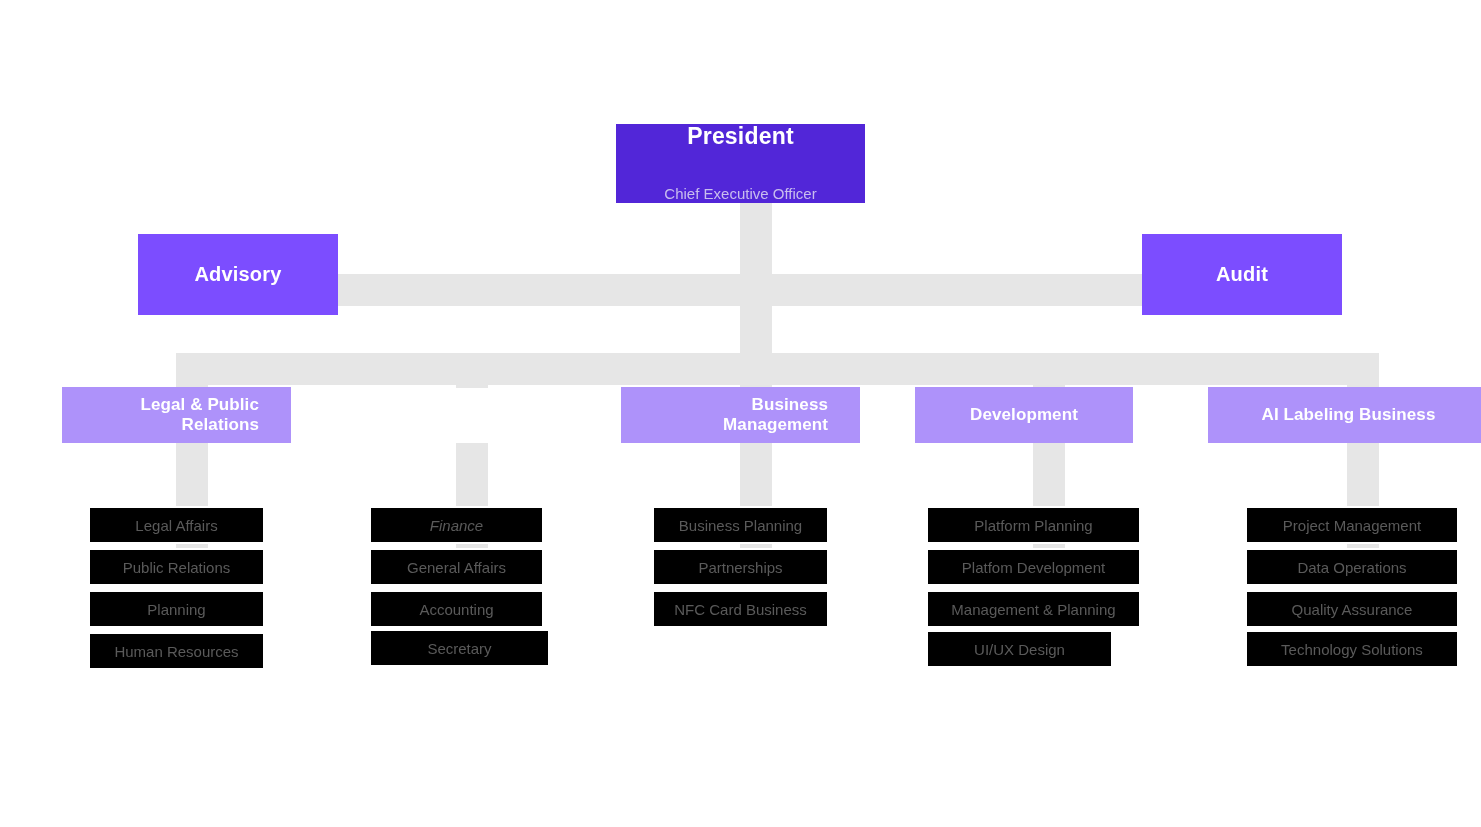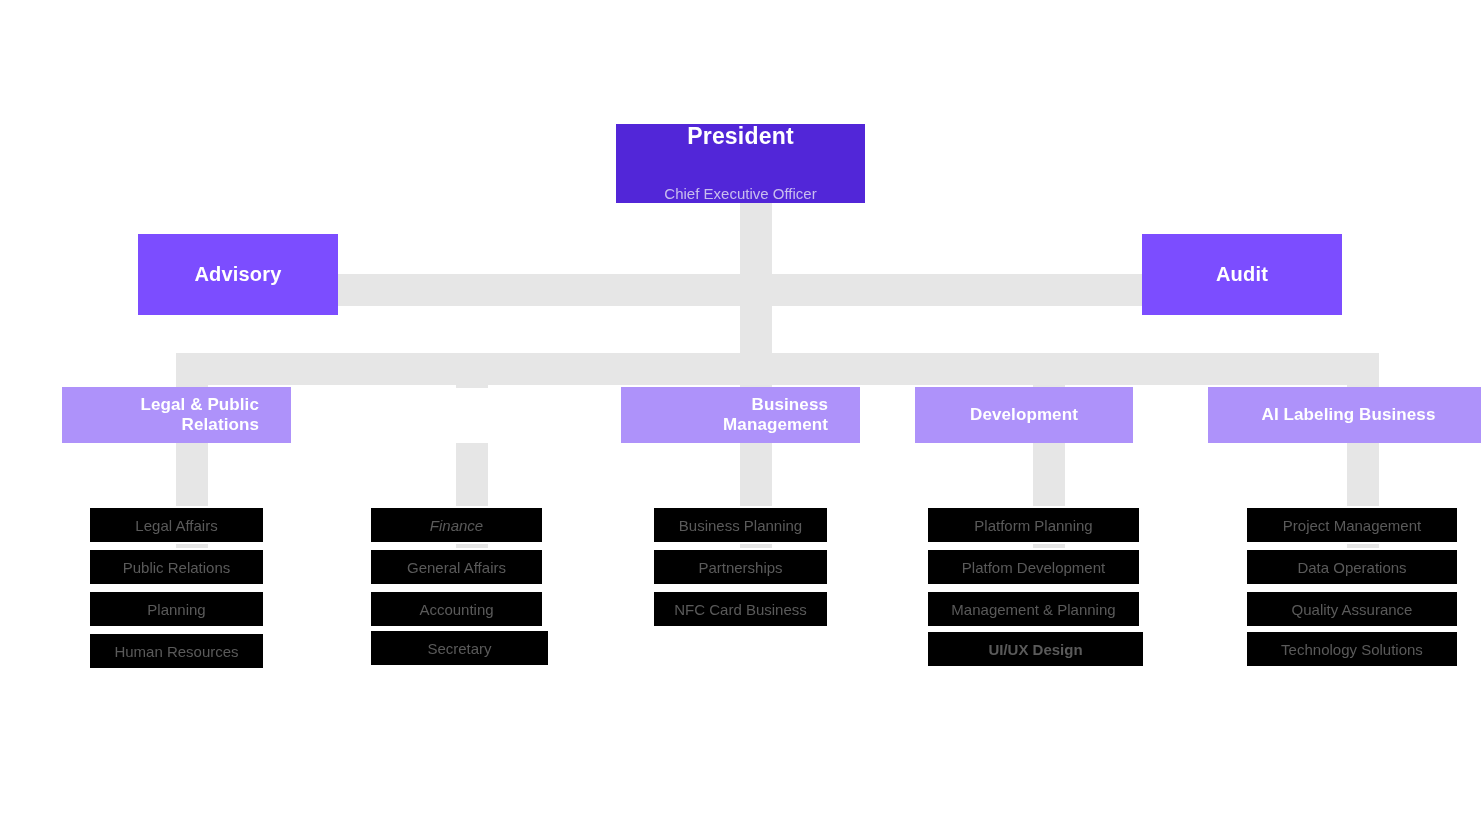--- a/index.html
+++ b/index.html
@@ -135,21 +135,21 @@
   <div class="subitem" style="left:622px; top:474px; width:173px;">Business Planning</div>
   <div class="subitem" style="left:622px; top:516px; width:173px;">Partnerships</div>
   <div class="subitem" style="left:622px; top:558px; width:173px;">NFC Card Business</div>
 
   <div class="node node-dept" style="left:883px; width:218px;">
     <span class="node-title">Development</span>
   </div>
   <div class="subitem" style="left:896px; top:474px; width:211px;">Platform Planning</div>
   <div class="subitem" style="left:896px; top:516px; width:211px;">Platfom Development</div>
   <div class="subitem" style="left:896px; top:558px; width:211px;">Management &amp; Planning</div>
-  <div class="subitem" style="left:896px; top:598px; width:215px;font-weight:bold;">UI/UX Design</div>
+  <div class="subitem" style="left:896px; top:598px; width:183px;">UI/UX Design</div>
 
   <div class="node node-dept" style="left:1176px; width:281px;">
     <span class="node-title">AI Labeling Business</span>
   </div>
   <div class="subitem" style="left:1215px; top:474px; width:210px;">Project Management</div>
   <div class="subitem" style="left:1215px; top:516px; width:210px;">Data Operations</div>
   <div class="subitem" style="left:1215px; top:558px; width:210px;">Quality Assurance</div>
   <div class="subitem" style="left:1215px; top:598px; width:210px;">Technology Solutions</div>
 
 </div>

